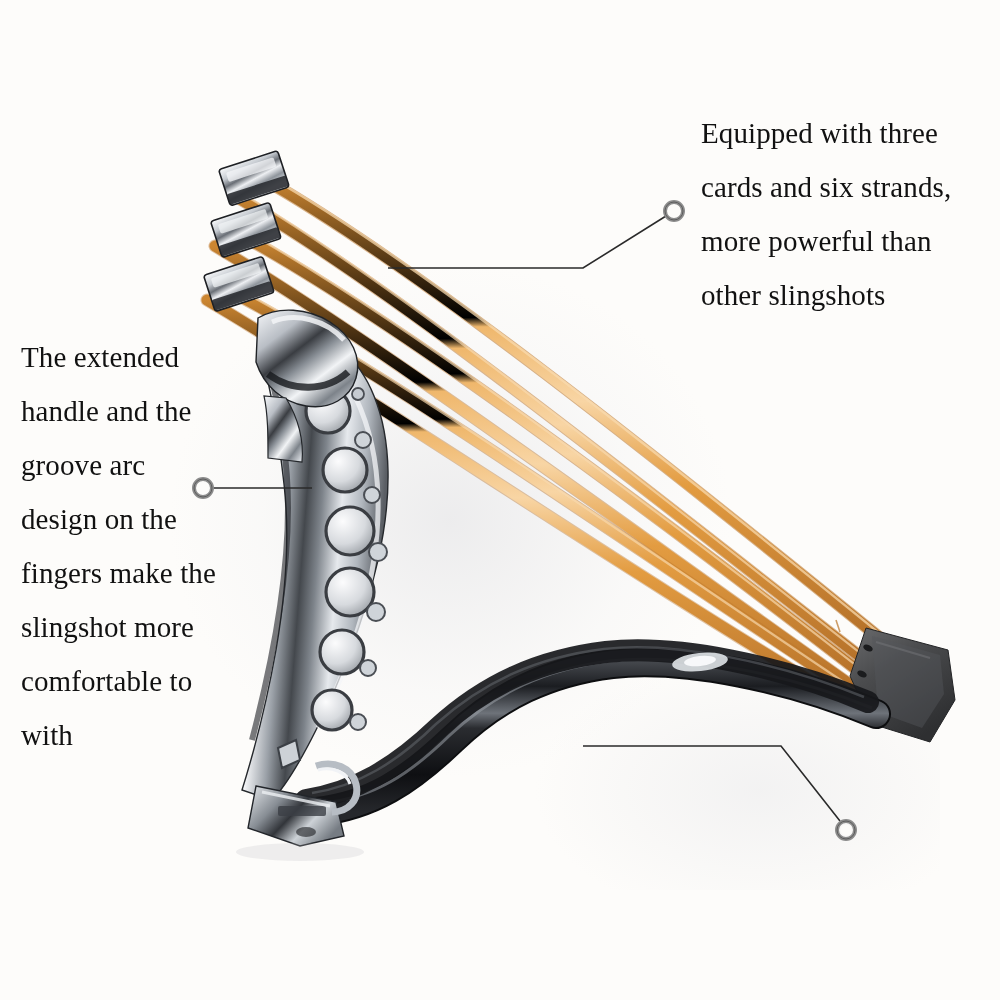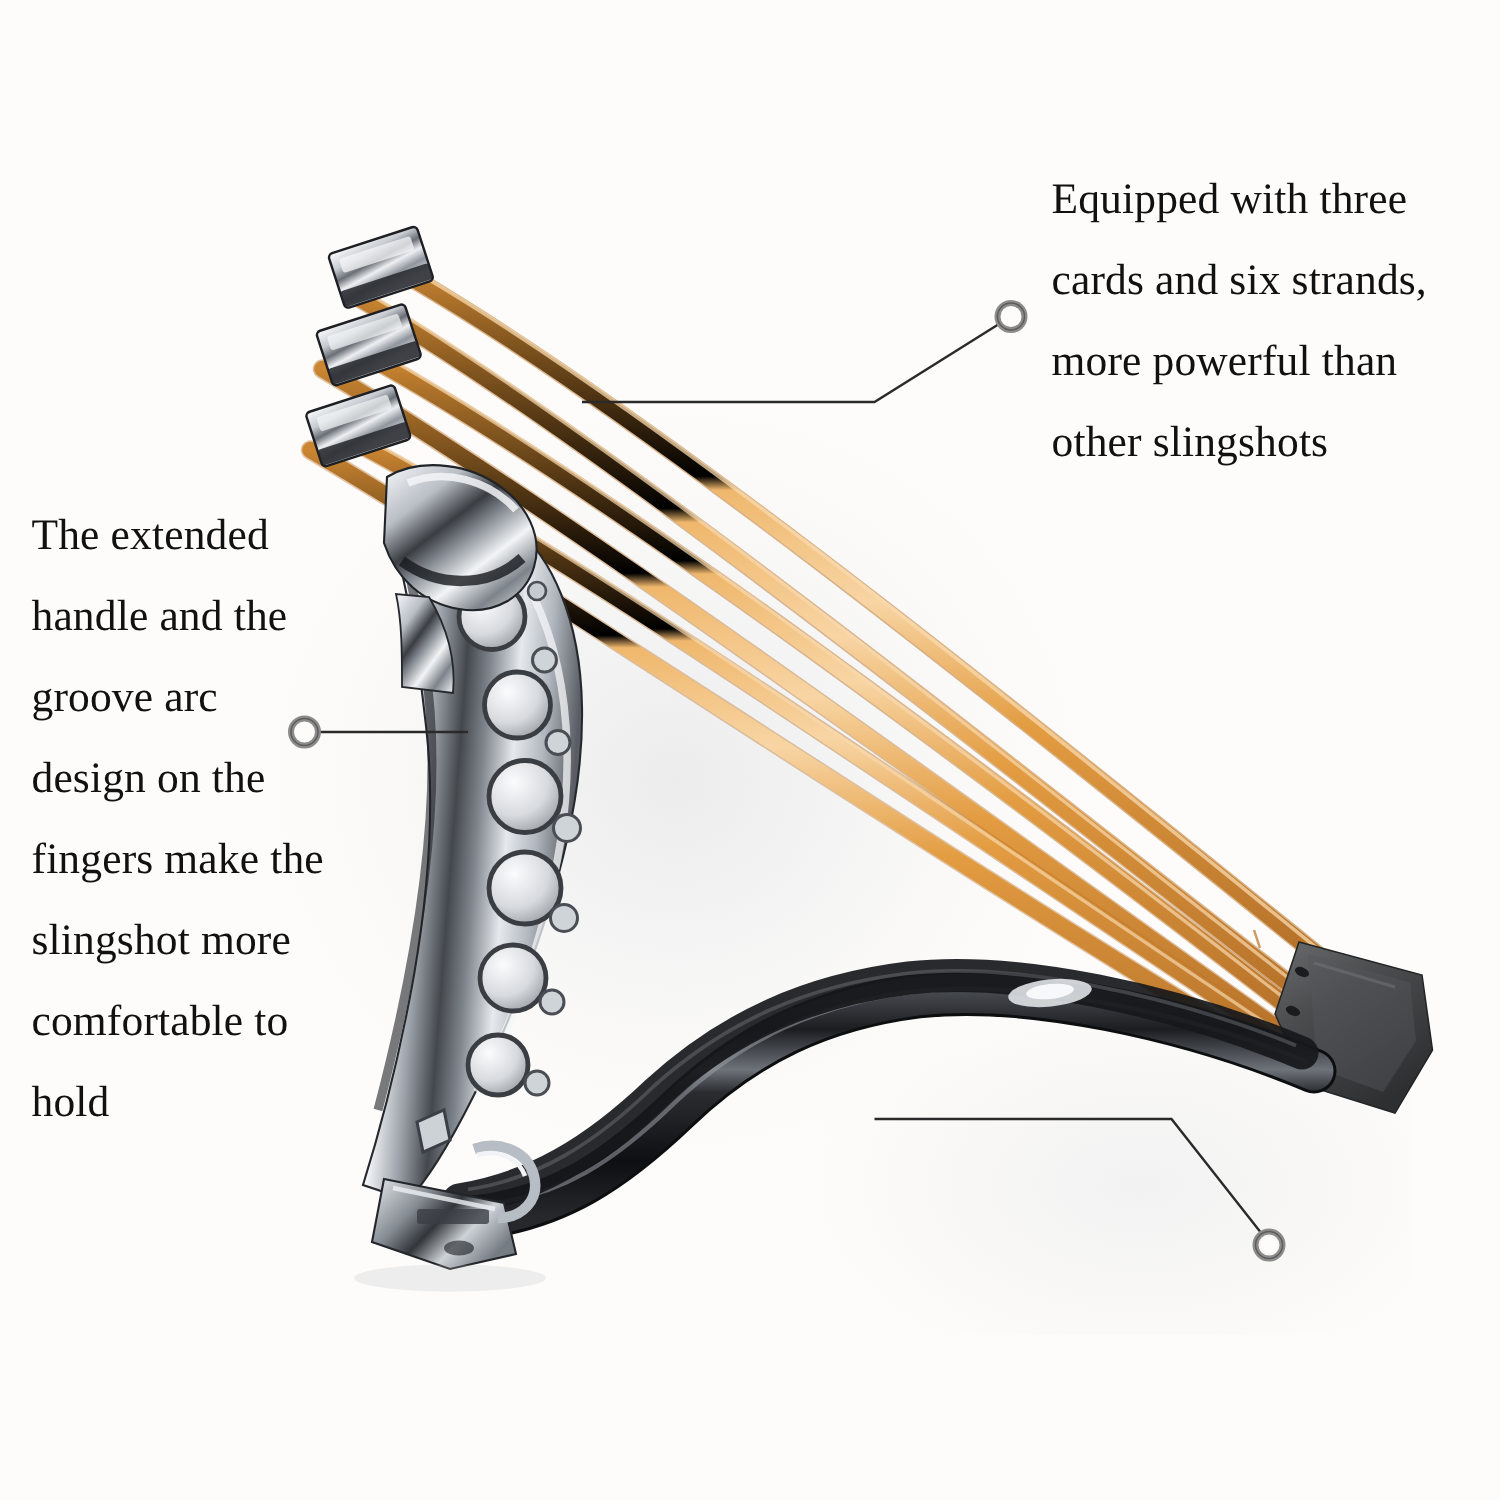--- a/index.html
+++ b/index.html
@@ -298,16 +298,16 @@
 more powerful than
 other slingshots</div>
 
   <div class="callout" id="callout-left">The extended
 handle and the
 groove arc
 design on the
 fingers make the
 slingshot more
 comfortable to
-hold</div>
+with</div>
 
 
 </div>
 
 </body></html>

